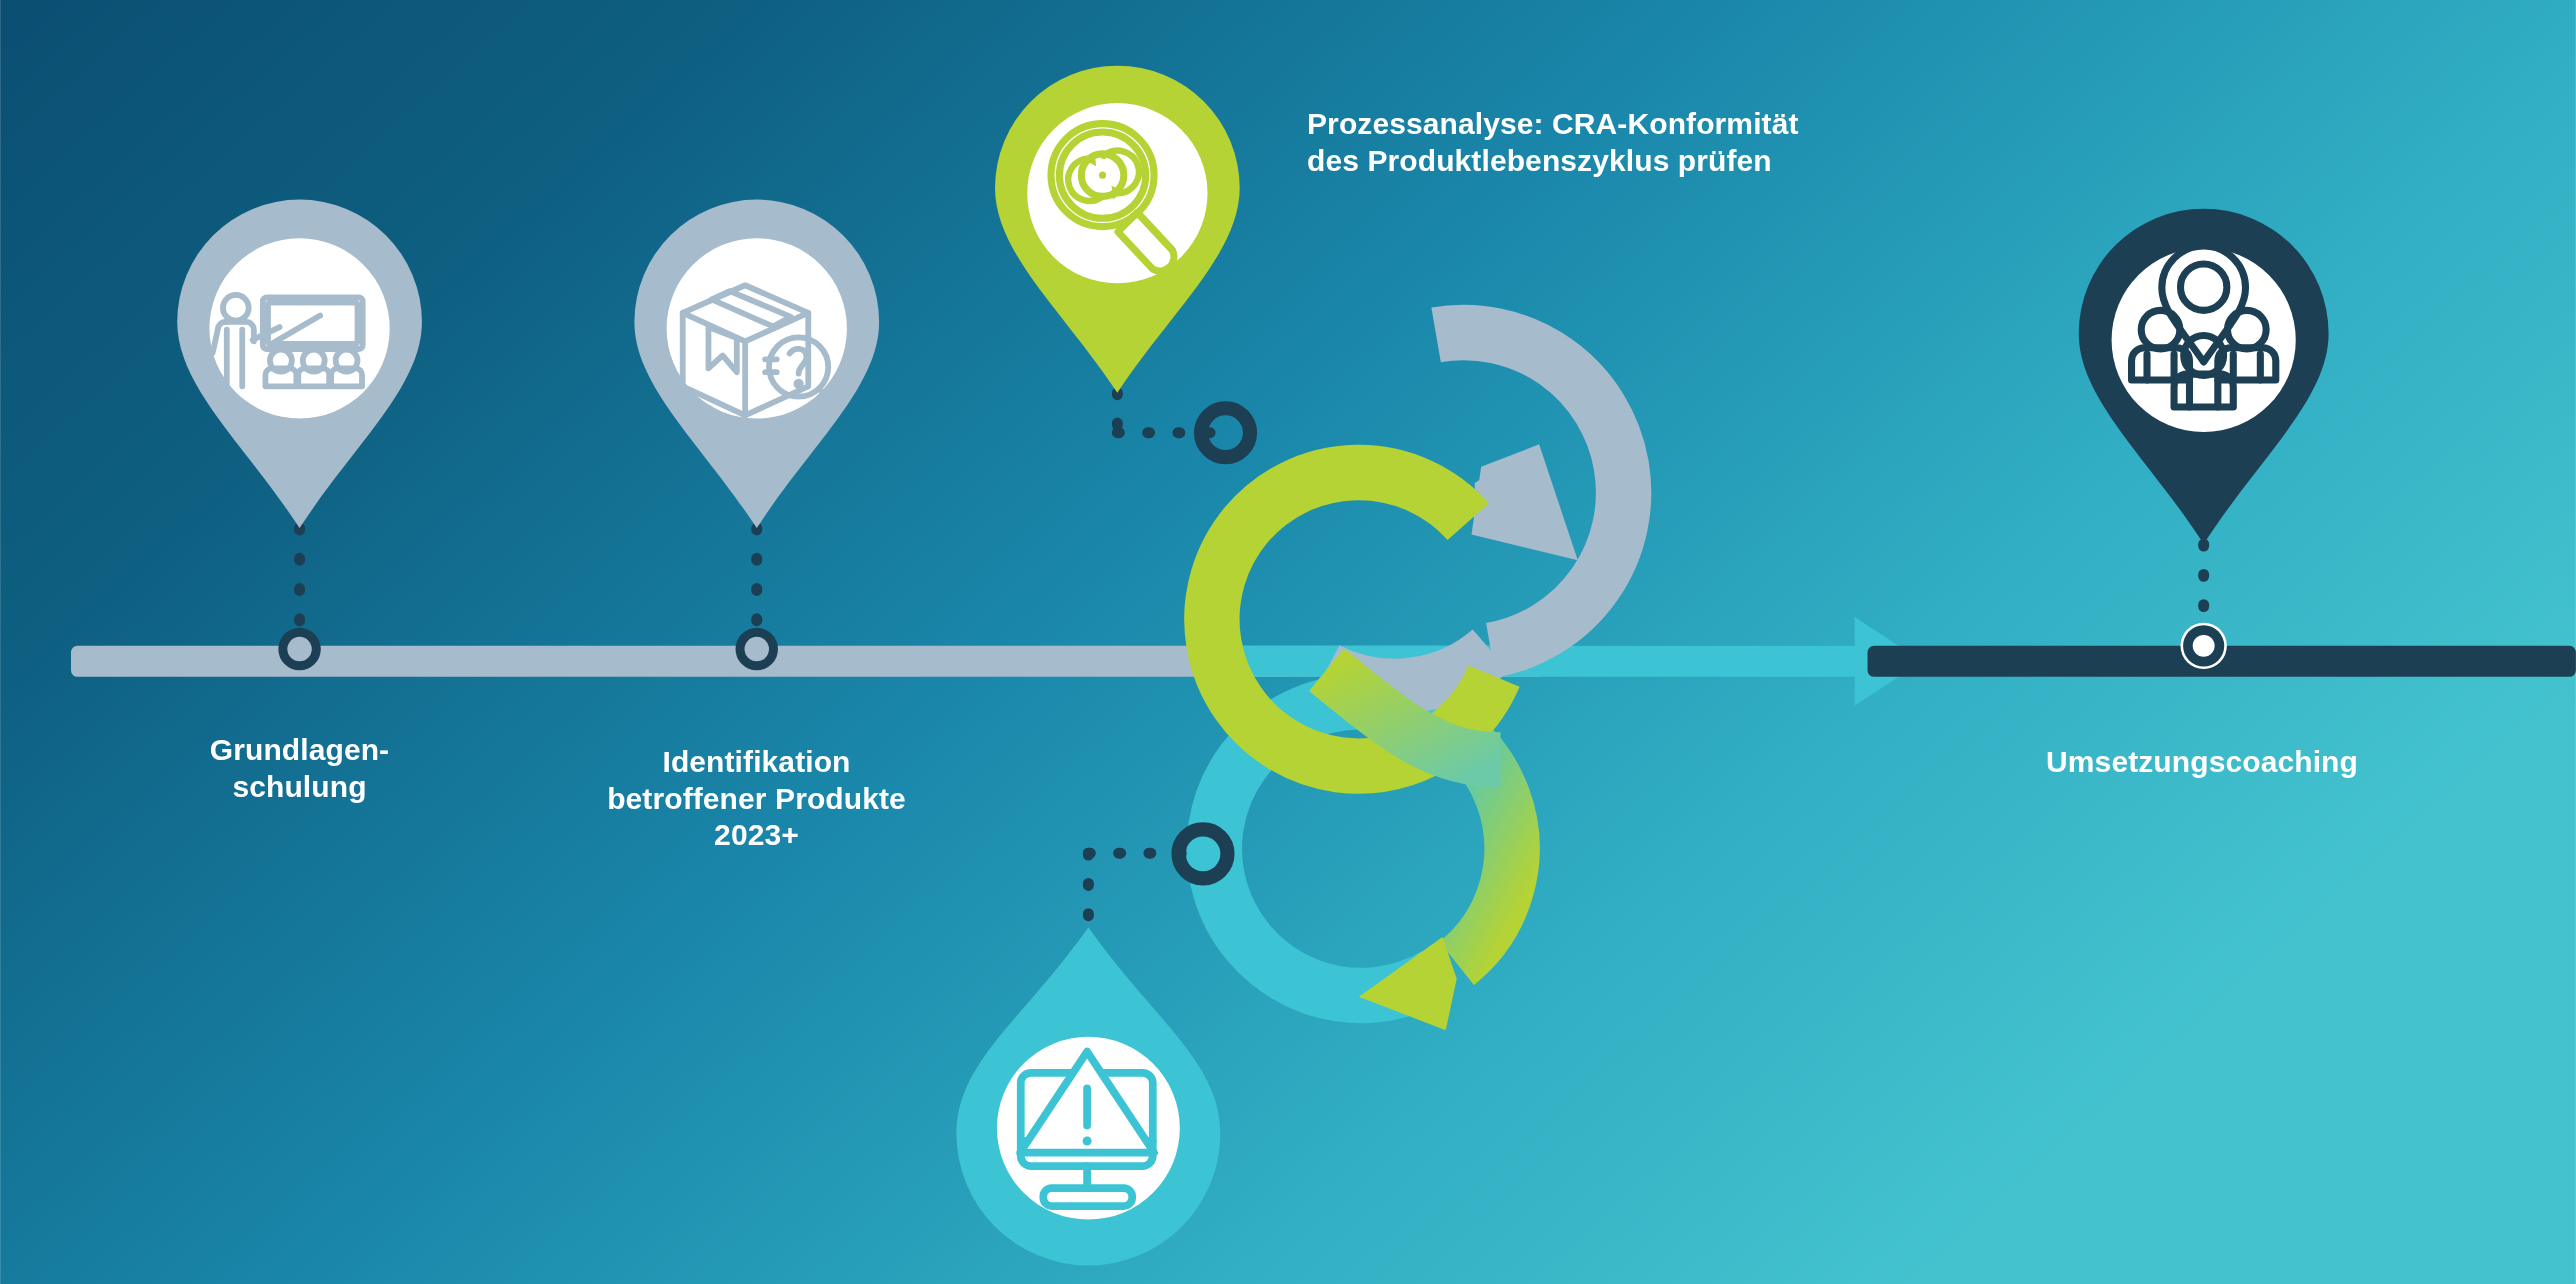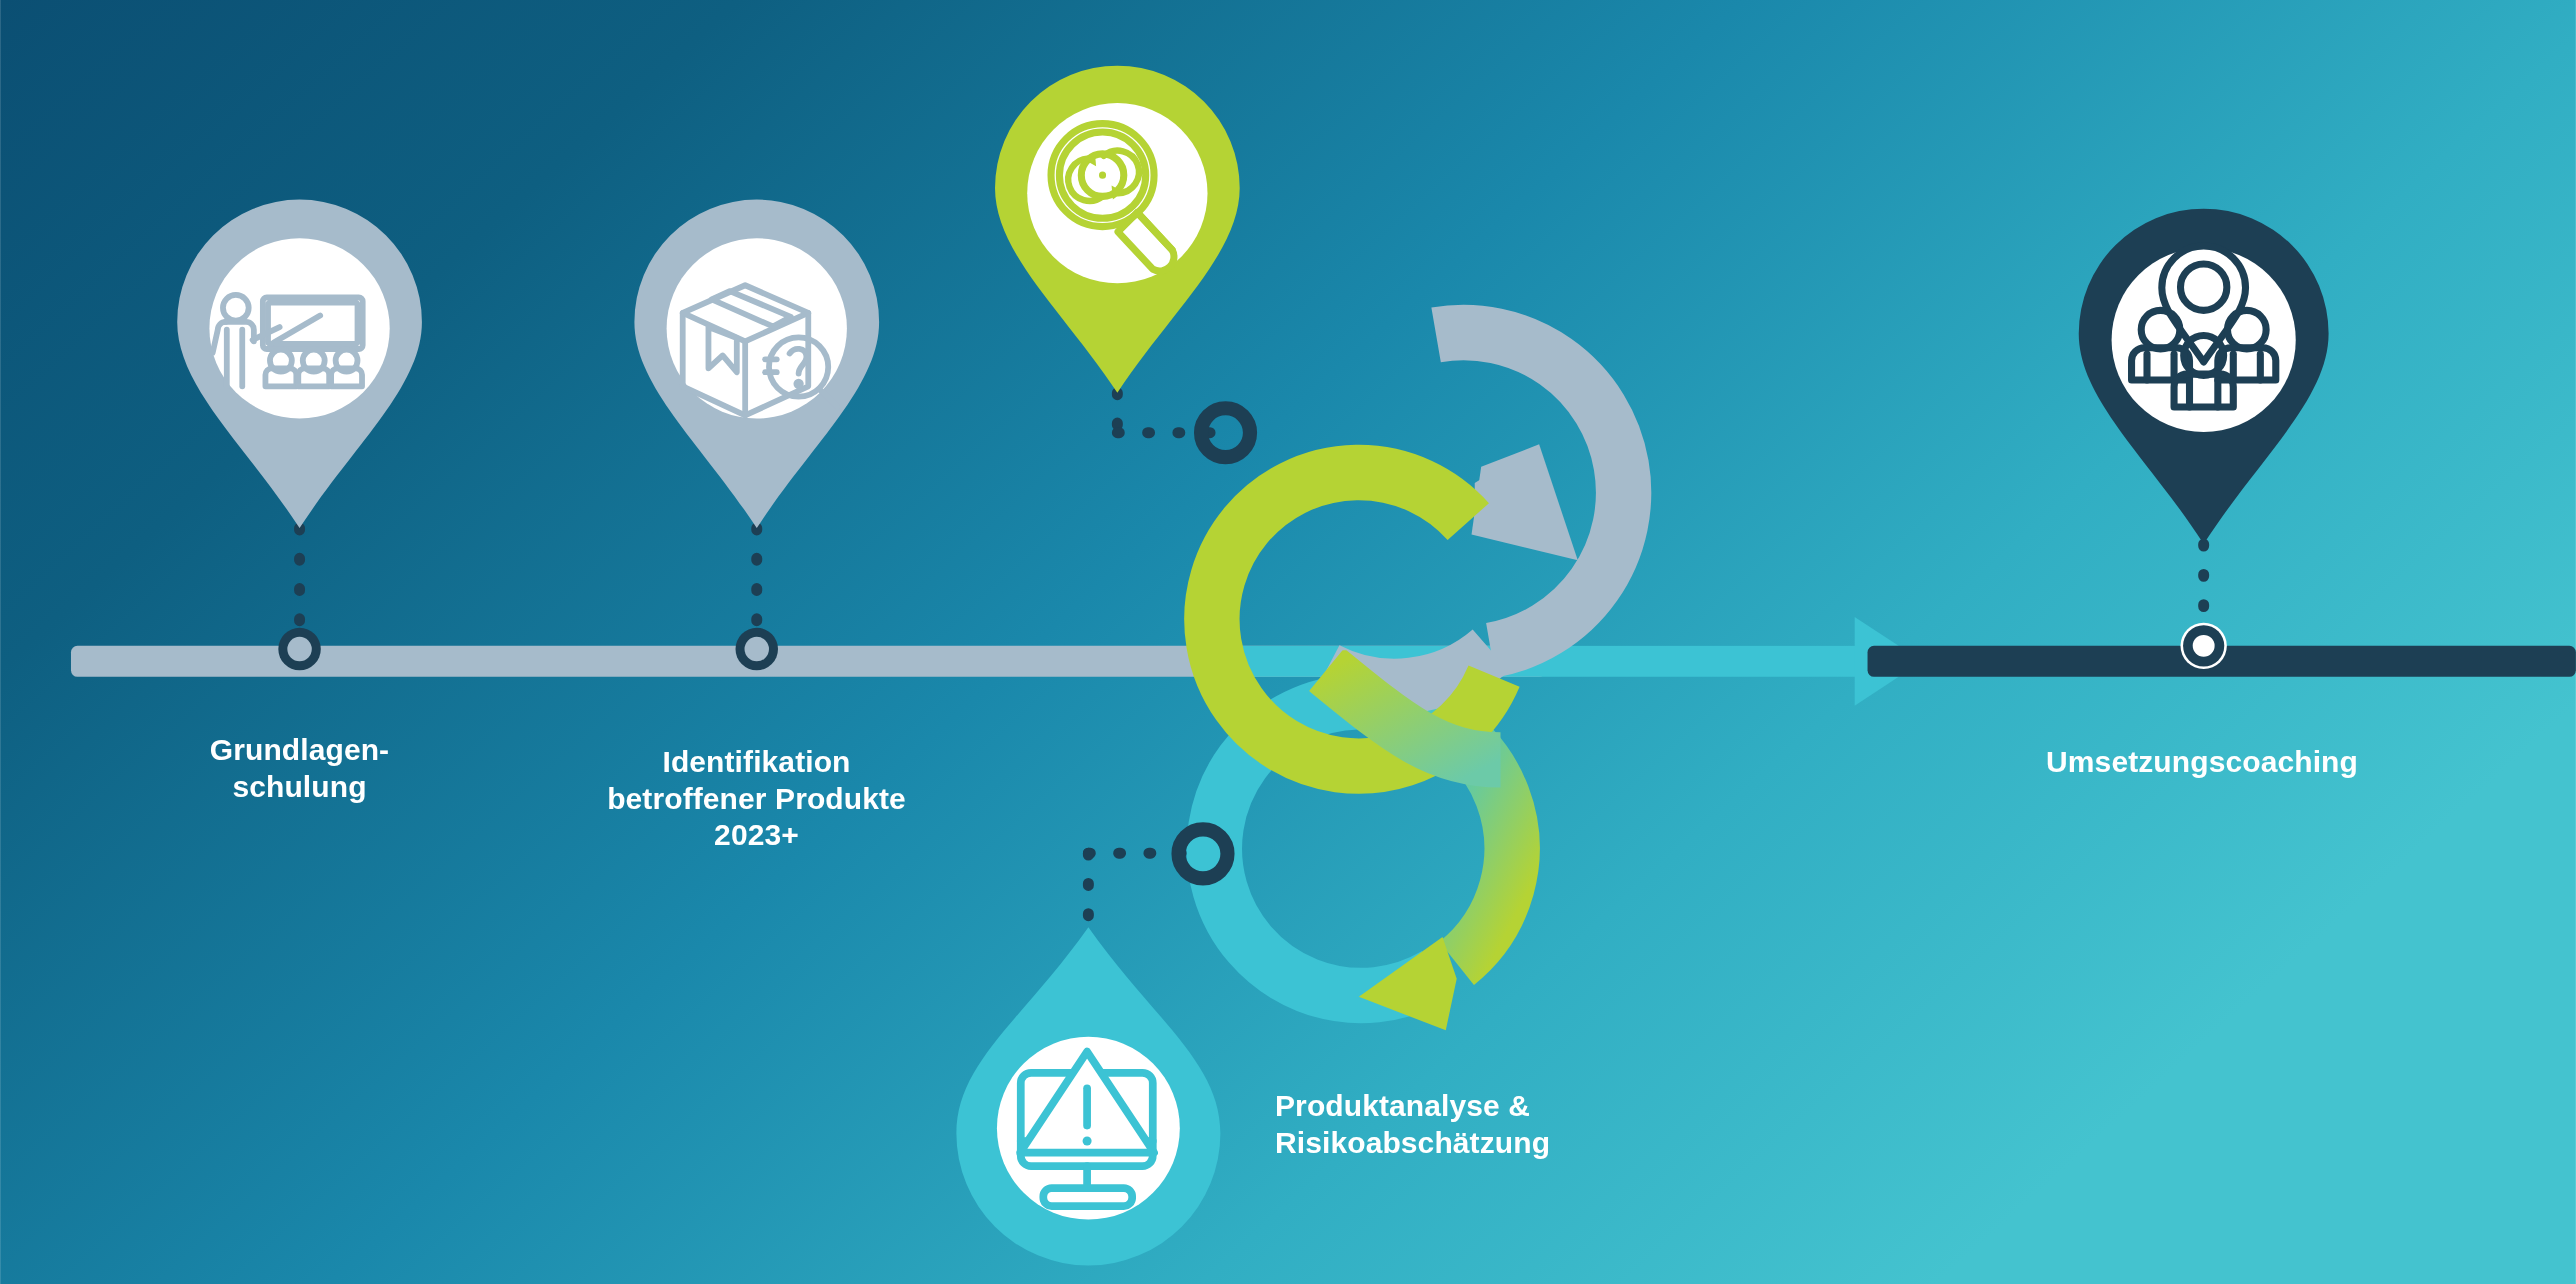--- a/index.html
+++ b/index.html
@@ -275,20 +275,20 @@
 
   </svg>
 
   <div class="label center" style="left:103px; top:732px; width:393px; font-size:30px;">Grundlagen-
 schulung</div>
 
   <div class="label center" style="left:515px; top:744px; width:483px; font-size:30px;">Identifikation
 betroffener Produkte
 2023+</div>
 
-
-  <div class="label left" style="left:1275px; top:1088px; width:580px; font-size:30px;">Produktanalyse &amp;
-Risikoabschätzung</div>
+  <div class="label left" style="left:1307px; top:106px; width:760px; font-size:30px;">Prozessanalyse: CRA-Konformität
+des Produktlebenszyklus prüfen</div>
+
 
   <div class="label center" style="left:1906px; top:744px; width:592px; font-size:30px;">Umsetzungscoaching</div>
 
 </div>
 
 
 </body></html>

